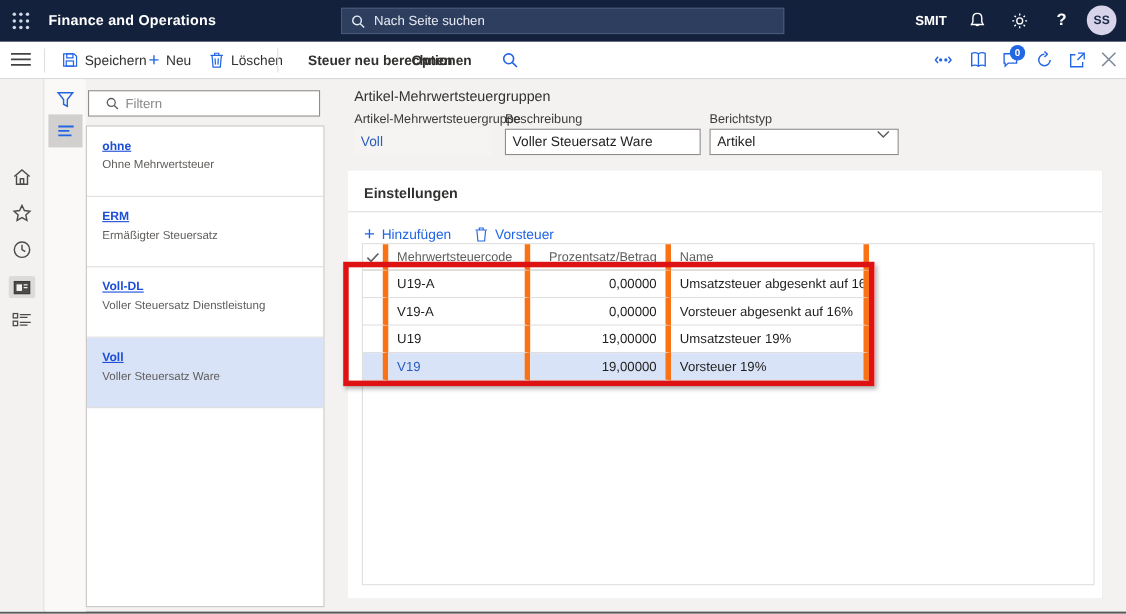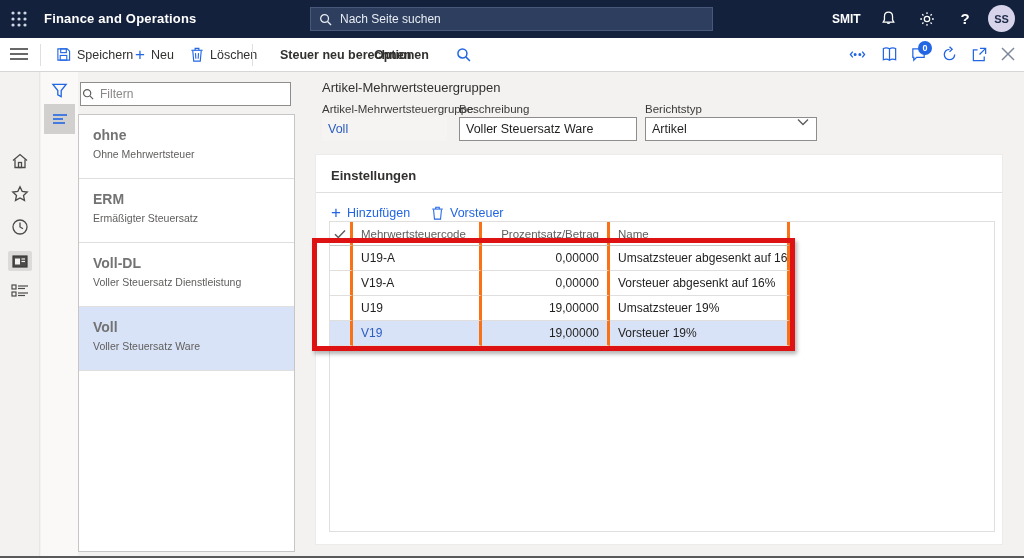--- a/index.html
+++ b/index.html
@@ -35,48 +35,48 @@
   .navrail { position:absolute; left:0; top:72px; width:40px; height:486px; background:#f3f2f1; border-right:1px solid #e8e6e4; }
   .railbtn { position:absolute; left:11px; width:18px; height:18px; color:#4d4b49; cursor:pointer; }
   .railbtn.framed { left:8px; width:24px; height:20px; background:#dddbd9; border-radius:2px; display:flex; align-items:center; justify-content:center; }
 
   
   .panelstrip { position:absolute; left:41px; top:72px; width:37px; height:486px; background:#faf9f8; }
   .funnelbtn { position:absolute; left:10px; top:10px; width:17px; height:17px; color:#2266e3; cursor:pointer; }
   .viewbtn { position:absolute; left:3px; top:32px; width:31px; height:30px; background:#d2d0ce; display:flex; align-items:center; justify-content:center; color:#2266e3; cursor:pointer; }
 
   
-  .filterbox { position:absolute; left:80px; top:82px; width:211px; height:24px; background:#fff; border:1px solid #8f8d8b; display:flex; align-items:center; gap:6px; padding:0 1px; }
+  .filterbox { position:absolute; left:80px; top:82px; width:211px; height:24px; background:#fff; border:1px solid #8f8d8b; display:flex; align-items:center; gap:6px; padding:0 15px; }
   .filterbox svg { color:#605e5c; flex:none; }
   .filterbox input { border:none; outline:none; width:100%; font-size:12px; font-family:"Liberation Sans",sans-serif; color:#323130; background:transparent; }
   .filterbox input::placeholder { color:#8a8886; }
   .listpanel { position:absolute; left:78px; top:114px; width:217px; height:438px; background:#fff; border:1px solid #c8c6c4; overflow:hidden; }
   .listitem { height:64px; padding:12px 0 0 14px; border-bottom:1px solid #e1dfdd; cursor:pointer; }
-  .listitem .ltitle { font-size:14px; font-weight:bold; color:#737373; margin-bottom:5px; }
+  .listitem .ltitle { font-size:11px; font-weight:bold; color:#1d4ed8; margin-bottom:5px;text-decoration:underline; }
   .listitem .lsub { font-size:10.5px; color:#605e5c; }
   .listitem.selected { background:#d9e3f7; }
 
   
   .pagetitle { position:absolute; left:322px; top:80px; font-size:13px; color:#323130; }
   .fieldlabel { position:absolute; top:103px; font-size:11.5px; color:#3b3a39; }
   .rofield { position:absolute; left:322px; top:117px; width:125px; height:24px; background:#f5f4f2; color:#2b5cbf; font-size:12.5px; line-height:24px; padding-left:6px; cursor:pointer; }
   .txtfield { position:absolute; left:459px; top:117px; width:178px; height:24px; background:#fff; border:1px solid #8f8d8b; font-size:12.5px; line-height:22px; padding-left:6px; color:#201f1e; cursor:text; }
   .selfield { position:absolute; left:645px; top:117px; width:172px; height:24px; background:#fff; border:1px solid #8f8d8b; font-size:12.5px; line-height:22px; padding-left:6px; color:#201f1e; cursor:pointer; display:flex; align-items:flex-start; justify-content:space-between; padding-right:7px; }
   .selfield svg { color:#605e5c; }
 
   .card { position:absolute; left:315px; top:154px; width:688px; height:391px; background:#fff; border:1px solid #edebe9; }
   .sectitle { position:absolute; left:15px; top:13px; font-size:13px; font-weight:bold; color:#323130; }
   .sectsep { position:absolute; left:0; top:37px; width:100%; height:1px; background:#e1dfdd; }
   .gridaction { position:absolute; top:45px; height:26px; display:flex; align-items:center; gap:6px; color:#2266e3; font-size:12.5px; cursor:pointer; }
 
   .grid { position:absolute; left:13px; top:66px; width:666px; height:311px; border:1px solid #e1dfdd; background:#fff; }
   .grow { display:flex; width:460px; }
   .grow.header { height:24px; }
   .grow.datarow { height:25px; cursor:pointer; }
-  .gcell { border-right:3px solid #f97316; font-size:12px; color:#201f1e; display:flex; align-items:center; padding:0 8px; overflow:hidden; white-space:nowrap; border-bottom:1px solid #e1dfdd; }
+  .gcell { border-right:5px solid #f97316; font-size:12px; color:#201f1e; display:flex; align-items:center; padding:0 8px; overflow:hidden; white-space:nowrap; border-bottom:1px solid #e1dfdd; }
   .grow.header .gcell { color:#605e5c; font-size:11.5px; border-bottom:1px solid #c8c6c4; }
   .c-check { width:23px; flex:none; padding:0; justify-content:center; color:#8a8886; }
   .c-code  { width:129px; flex:none; }
   .c-rate  { width:128px; flex:none; justify-content:flex-end; }
   .c-name  { width:180px; flex:none; }
   .grow.selected .gcell { background:#d9e3f7; }
   .grow.selected .c-code { color:#2b5cbf; }
 
   
   .redbox { position:absolute; left:312px; top:238px; width:483px; height:113px; border:5px solid #de1212; box-shadow:2px 3px 4px rgba(0,0,0,.3); z-index:6; pointer-events:none; }

